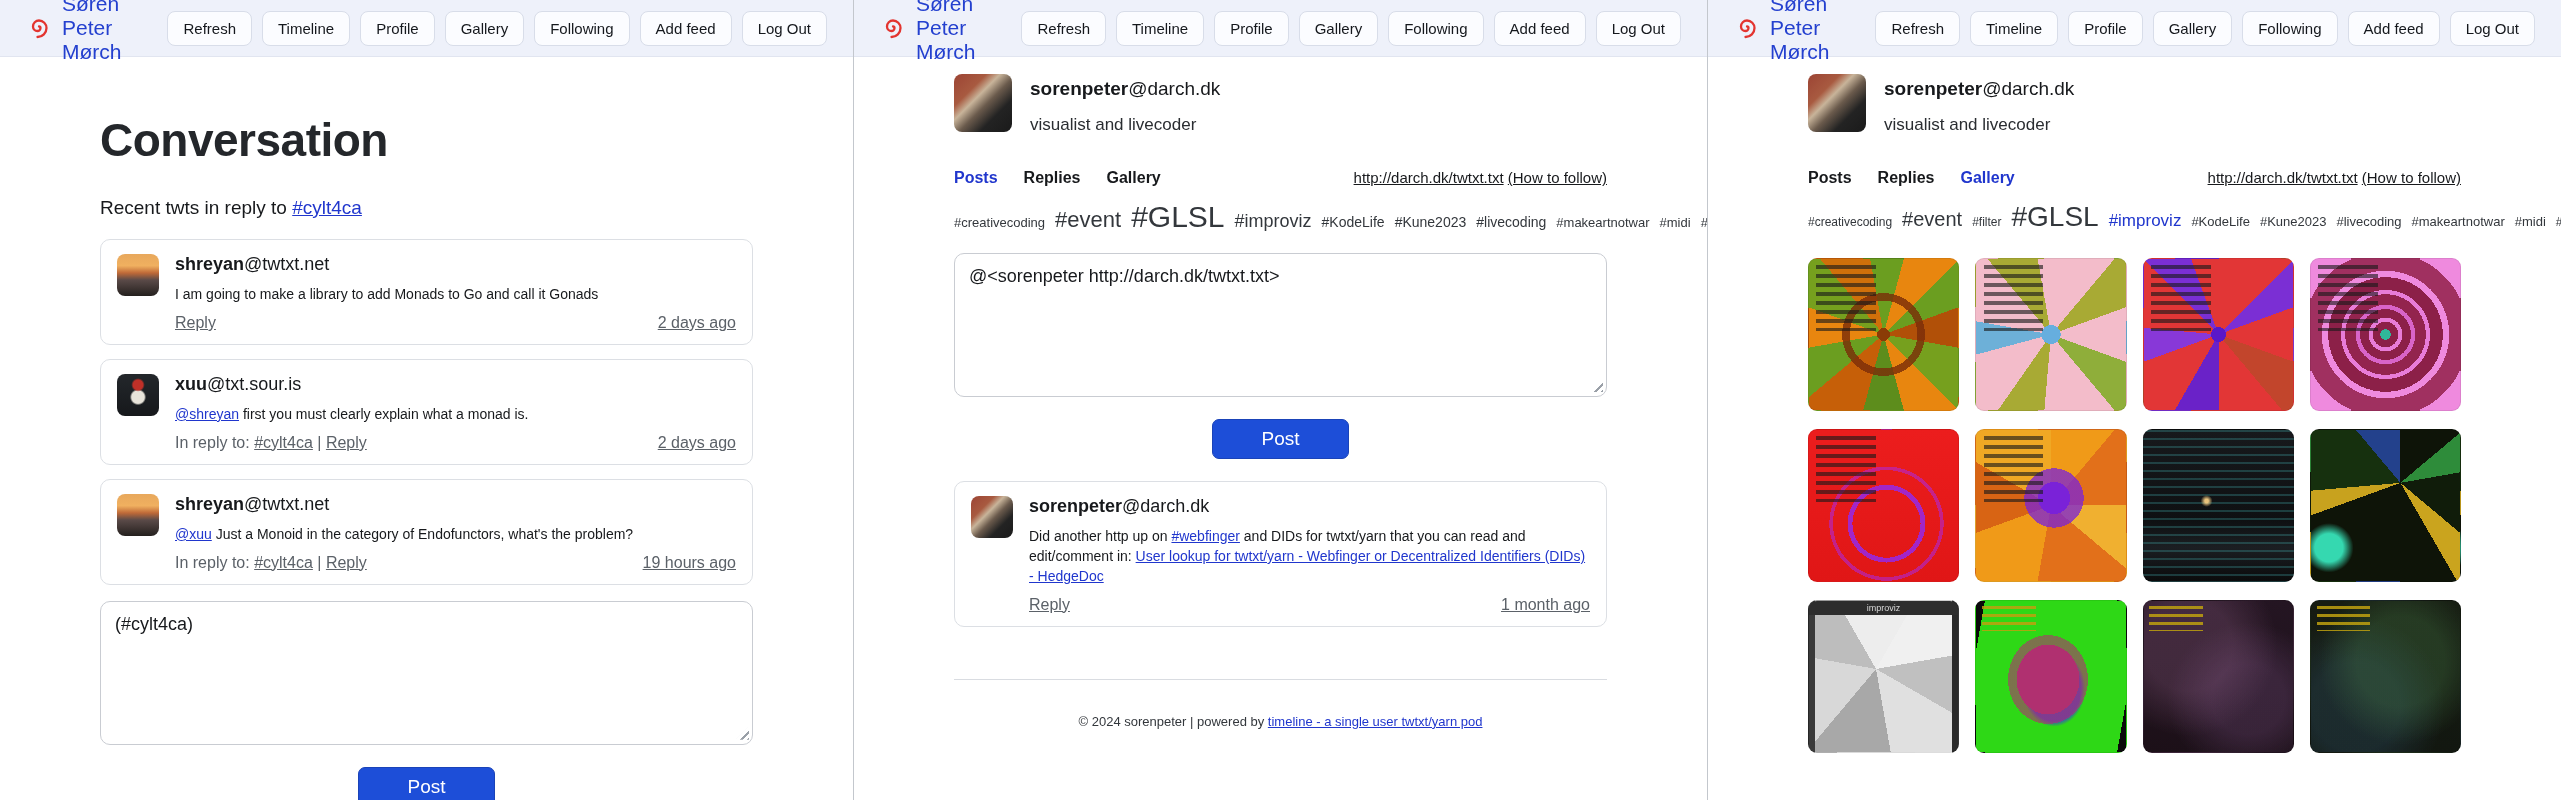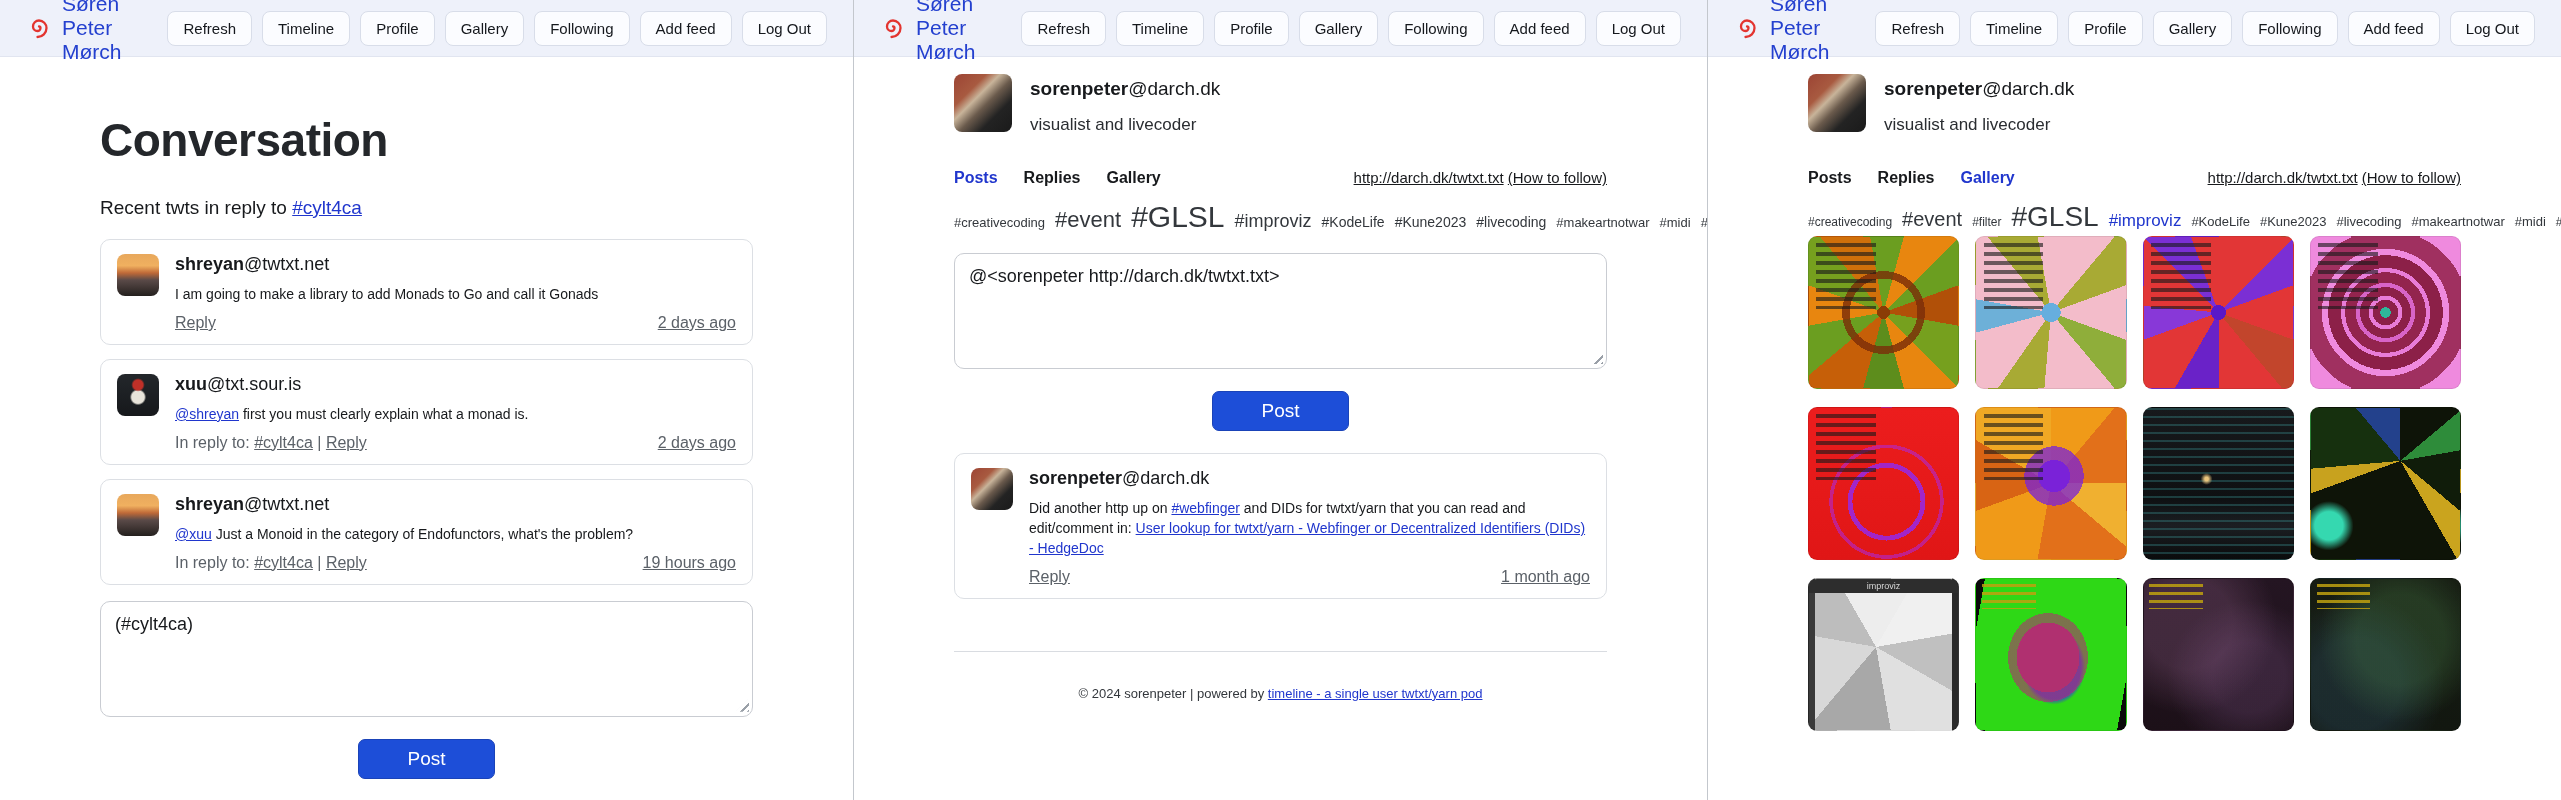--- a/index.html
+++ b/index.html
@@ -29,21 +29,21 @@
   .card { border:1px solid #dcdfe4; border-radius:10px; padding:14px 16px 12px; margin-bottom:14px; display:flex; gap:16px; background:#fff; }
   .avatar { width:42px; height:42px; border-radius:8px; flex:0 0 42px; }
   .card-main { flex:1; min-width:0; }
   .who { font-size:18px; }
   .body { font-size:14px; margin:10px 0 9px; line-height:1.42; }
   .card-foot { display:flex; align-items:flex-end; font-size:16px; color:#5b6168; }
   .meta a, a.time { color:#5b6168; }
   a.time { margin-left:auto; white-space:nowrap; }
 
   .composer { position:relative; margin-top:16px; }
-  .compose { display:block; width:100%; height:116px; border:1px solid #c9ccd2; border-radius:10px; padding:12px 14px; font-size:18px; font-family:inherit; color:#17191c; resize:none; background:#fff; }
+  .compose { display:block; width:100%; height:144px; border:1px solid #c9ccd2; border-radius:10px; padding:12px 14px; font-size:18px; font-family:inherit; color:#17191c; resize:none; background:#fff; }
   .grip { position:absolute; right:4px; bottom:5px; width:13px; height:13px;
     background:repeating-linear-gradient(135deg, rgba(0,0,0,0) 0 3px, #9aa0a8 3px 4.5px);
     clip-path:polygon(100% 0, 100% 100%, 0 100%); }
   .post-btn { display:block; margin:22px auto 0; background:#1d4ed8; color:#fff; border:1px solid #1a43b8; border-radius:7px; font-size:19px; padding:8px 48px; cursor:pointer; font-family:inherit; }
 
   
   .profile { display:flex; gap:18px; margin-top:17px; align-items:flex-start; }
   .pavatar { width:58px; height:58px; border-radius:8px; flex:0 0 58px; }
   .pname { font-size:19px; margin-top:4px; }
   .pbio { font-size:17px; color:#2a2d31; margin-top:15px; }
@@ -55,21 +55,21 @@
 
   .tagcloud { margin-top:16px; line-height:28px; color:#33373c; }
   .tagcloud a { color:#33373c; text-decoration:none; margin-right:10px; white-space:nowrap; }
   .tagcloud a.active { color:#2036cd; }
 
   .foot-rule { border:none; border-top:1px solid #d9dce1; margin:52px 0 0; }
   .site-footer { text-align:center; font-size:13px; color:#33373c; margin-top:34px; }
   .site-footer a { color:#2036cd; }
 
   
-  .gallery { display:grid; grid-template-columns:repeat(4,1fr); gap:18px 16px; }
+  .gallery { display:grid; grid-template-columns:repeat(4,1fr); gap:18px 16px; margin-top:22px; }
   .art { height:153px; border-radius:9px; position:relative; overflow:hidden; border:1px solid rgba(0,0,0,.08); cursor:pointer; }
   .art.ov-dark::before { content:""; position:absolute; left:5%; top:4%; width:40%; height:44%;
     background:repeating-linear-gradient(180deg, rgba(25,25,25,.62) 0 4px, rgba(0,0,0,0) 4px 9px); }
   .art.ov-yellow::before { content:""; position:absolute; left:4%; top:3%; width:36%; height:17%;
     background:repeating-linear-gradient(180deg, rgba(190,160,15,.85) 0 3px, rgba(0,0,0,0) 3px 8px); }
   .art .titlebar { position:absolute; top:0; left:0; right:0; height:14px; background:#2d2d2d; color:#d8d8d8; font-size:9px; line-height:14px; text-align:center; }
 </style>
 </head>
 <body>
 

